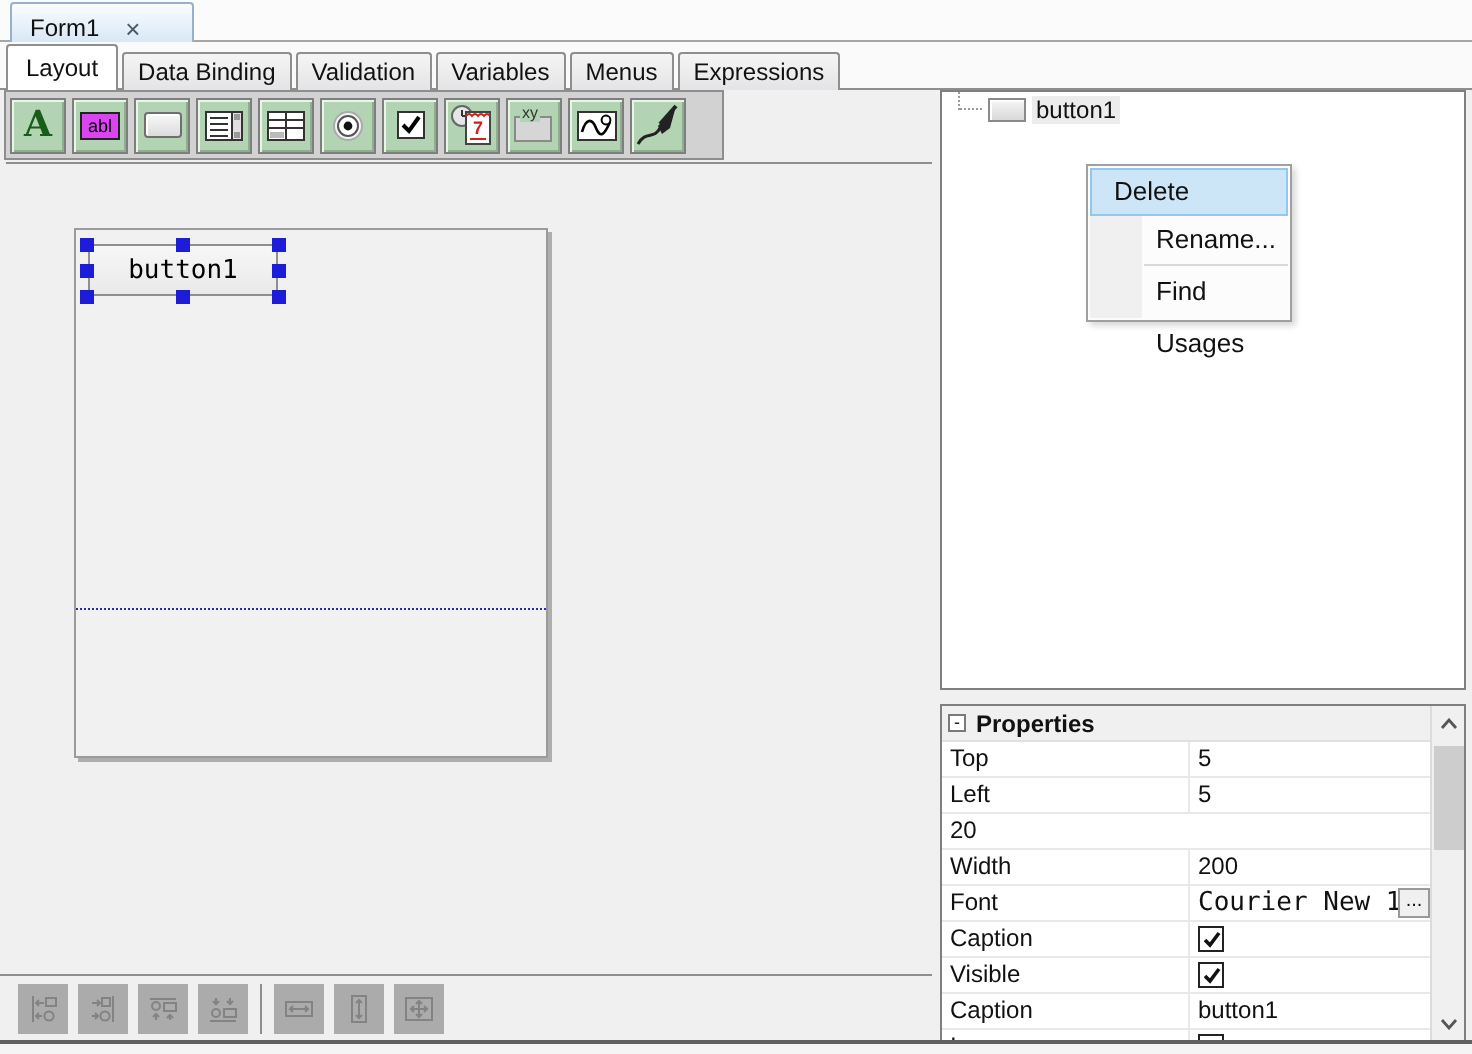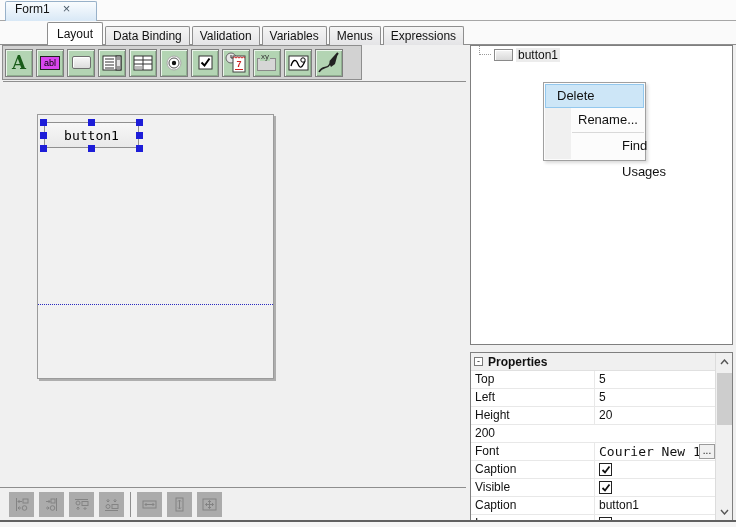--- a/index.html
+++ b/index.html
@@ -6,28 +6,28 @@
   body { background:#ffffff; }
   .window {
     position: relative; width: 736px; height: 527px;
     font-family: "Liberation Sans", sans-serif; font-size: 12px; color:#111;
     background:#f0f0f0; overflow: hidden;
   }
   
   .doc-tabbar { position:absolute; left:0; top:0; width:736px; height:21px;
     background:#fbfbfb; border-bottom:1px solid #a6a6a6; z-index:3; }
   .doc-tab { position:absolute; left:5px; top:1px; height:20px; width:92px;
-    display:flex; align-items:flex-start; padding:0 9px; gap:13px;
+    display:flex; align-items:flex-end; padding:0 9px; gap:13px;
     background:linear-gradient(180deg,#f9fcfe 0%,#e9f2fa 50%,#d8e8f6 100%);
     border:1px solid #98b1c9; border-bottom:none; border-radius:2px 2px 0 0; }
   .doc-close { color:#4a5a68; font-size:13px; line-height:13px; cursor:default; }
   
   .sub-tabbar { position:absolute; left:0; top:21px; width:736px; height:24px; background:#fafafa; z-index:2; }
   .sub-underline { position:absolute; left:0; bottom:0; width:736px; height:1px; background:#8e8e8e; }
-  .sub-tabs { position:absolute; left:3px; bottom:0; display:flex; align-items:flex-end;margin-left:44px; }
+  .sub-tabs { position:absolute; left:3px; bottom:0; display:flex; align-items:flex-end; }
   .tab { border:1px solid #8e8e8e; border-bottom:none; border-radius:2px 2px 0 0;
     background:linear-gradient(#f5f5f5,#e4e4e6); padding:2px 7px; height:19px; line-height:14px;
     margin-right:2px; margin-bottom:0; position:relative; z-index:1; }
   .tab.selected { background:#ffffff; height:23px; padding:4px 9px 2px; z-index:3; }
   
   .toolbar-row { position:absolute; left:0; top:45px; width:736px; height:36px; background:#f0f0f0; }
   .toolbar-band { position:absolute; left:2px; top:0; width:360px; height:35px;
     background:#d2d2d2; border:1px solid #8e8e8e; display:flex; align-items:center; padding-left:2px; gap:3px; }
   .toolbtn { width:28px; height:28px; background:#b3d4b3; border:1px solid #7e7e7e;
     box-shadow: inset 1px 1px 0 #eaf5ea, inset -1px -1px 0 #8fae8f;
@@ -83,21 +83,21 @@
   .ellipsis-btn { position:absolute; right:1px; top:1px; width:16px; height:15px; background:#f0f0f0;
     border:1px solid #9a9a9a; font-size:10px; line-height:11px; text-align:center; font-family:"Liberation Sans",sans-serif; }
   .pcheck { width:13px; height:13px; margin-top:2px; background:#fff; border:1.5px solid #222;
     display:flex; align-items:center; justify-content:center; }
   
   .context-menu { position:absolute; left:543px; top:82px; width:103px; z-index:30;
     background:#fcfcfc; border:1px solid #a0a0a0; padding:1px; box-shadow:2px 2px 3px rgba(0,0,0,0.15); }
   .menu-gutter { position:absolute; left:1px; top:1px; bottom:1px; width:26px; background:#f0f0f0; }
   .menu-item { position:relative; height:24px; line-height:23px; padding-left:33px; font-size:13px; z-index:1; }
   .menu-item.highlight { background:#cde6f7; border:1px solid #93c8ee; line-height:21px;padding-left:11px; }
-  .menu-item.tall { height:26px; line-height:26px;margin-left:44px; }
+  .menu-item.tall { height:26px; line-height:26px; }
   .menu-sep { position:relative; height:1px; background:#d9d9d9; margin-left:27px; z-index:1; }
   
   .bottom-edge { position:absolute; left:0; top:520px; width:736px; height:7px; background:#f5f5f5; border-top:2px solid #616161; }
   .right-edge { position:absolute; left:733px; top:21px; width:3px; height:500px; background:#f0f0f0; }
   svg { display:block; }
 </style>
 </head>
 <body>
 
 <div class="window">
@@ -292,24 +292,24 @@
     <div class="props-rows">
       <div class="prow">
         <div class="pname">Top</div>
         <div class="pval">5</div>
       </div>
       <div class="prow">
         <div class="pname">Left</div>
         <div class="pval">5</div>
       </div>
       <div class="prow">
-        <div class="pname">Height</div>
         <div class="pval">20</div>
       </div>
       <div class="prow">
+        <div class="pname">Width</div>
         <div class="pval">200</div>
       </div>
       <div class="prow">
         <div class="pname">Font</div>
         <div class="pval mono">
           <span>Courier New 12</span>
           <span class="ellipsis-btn">...</span>
         </div>
       </div>
       <div class="prow">

